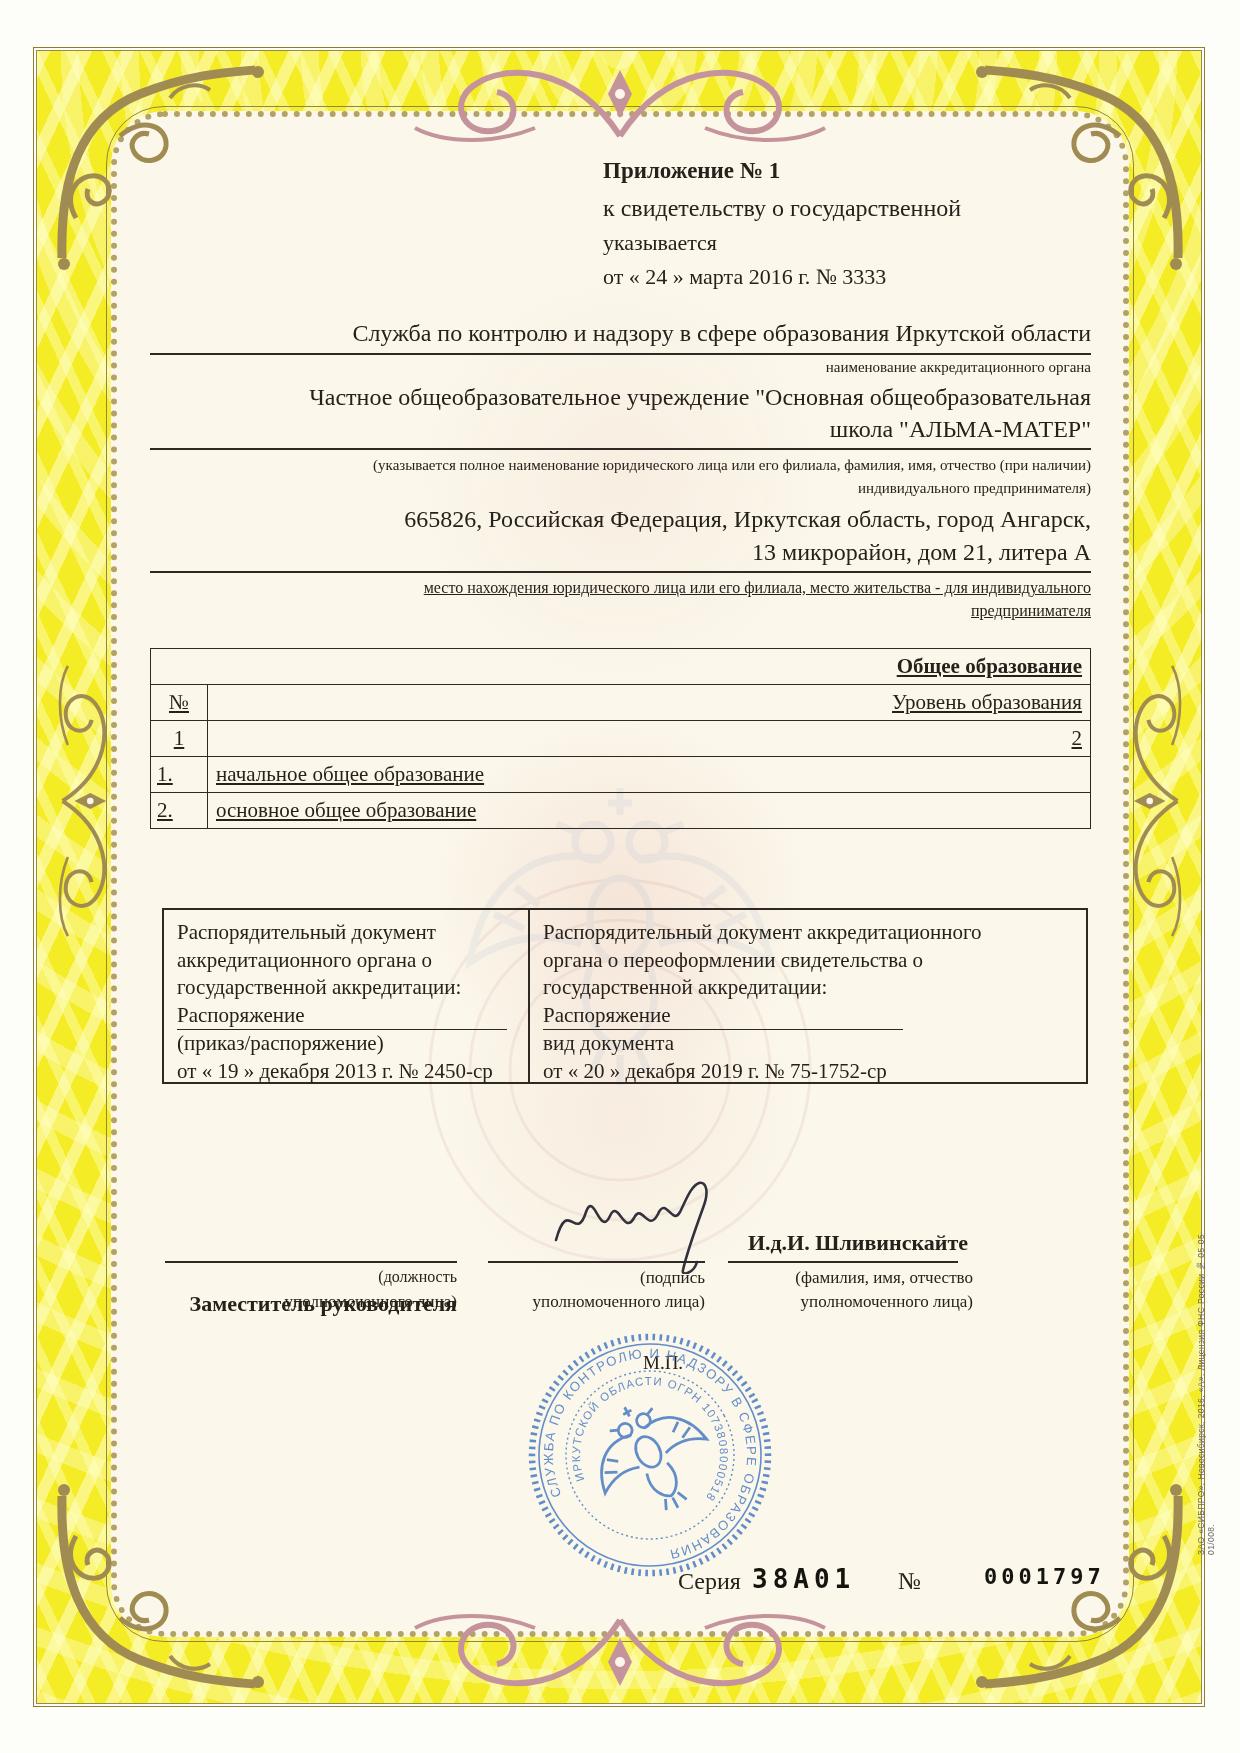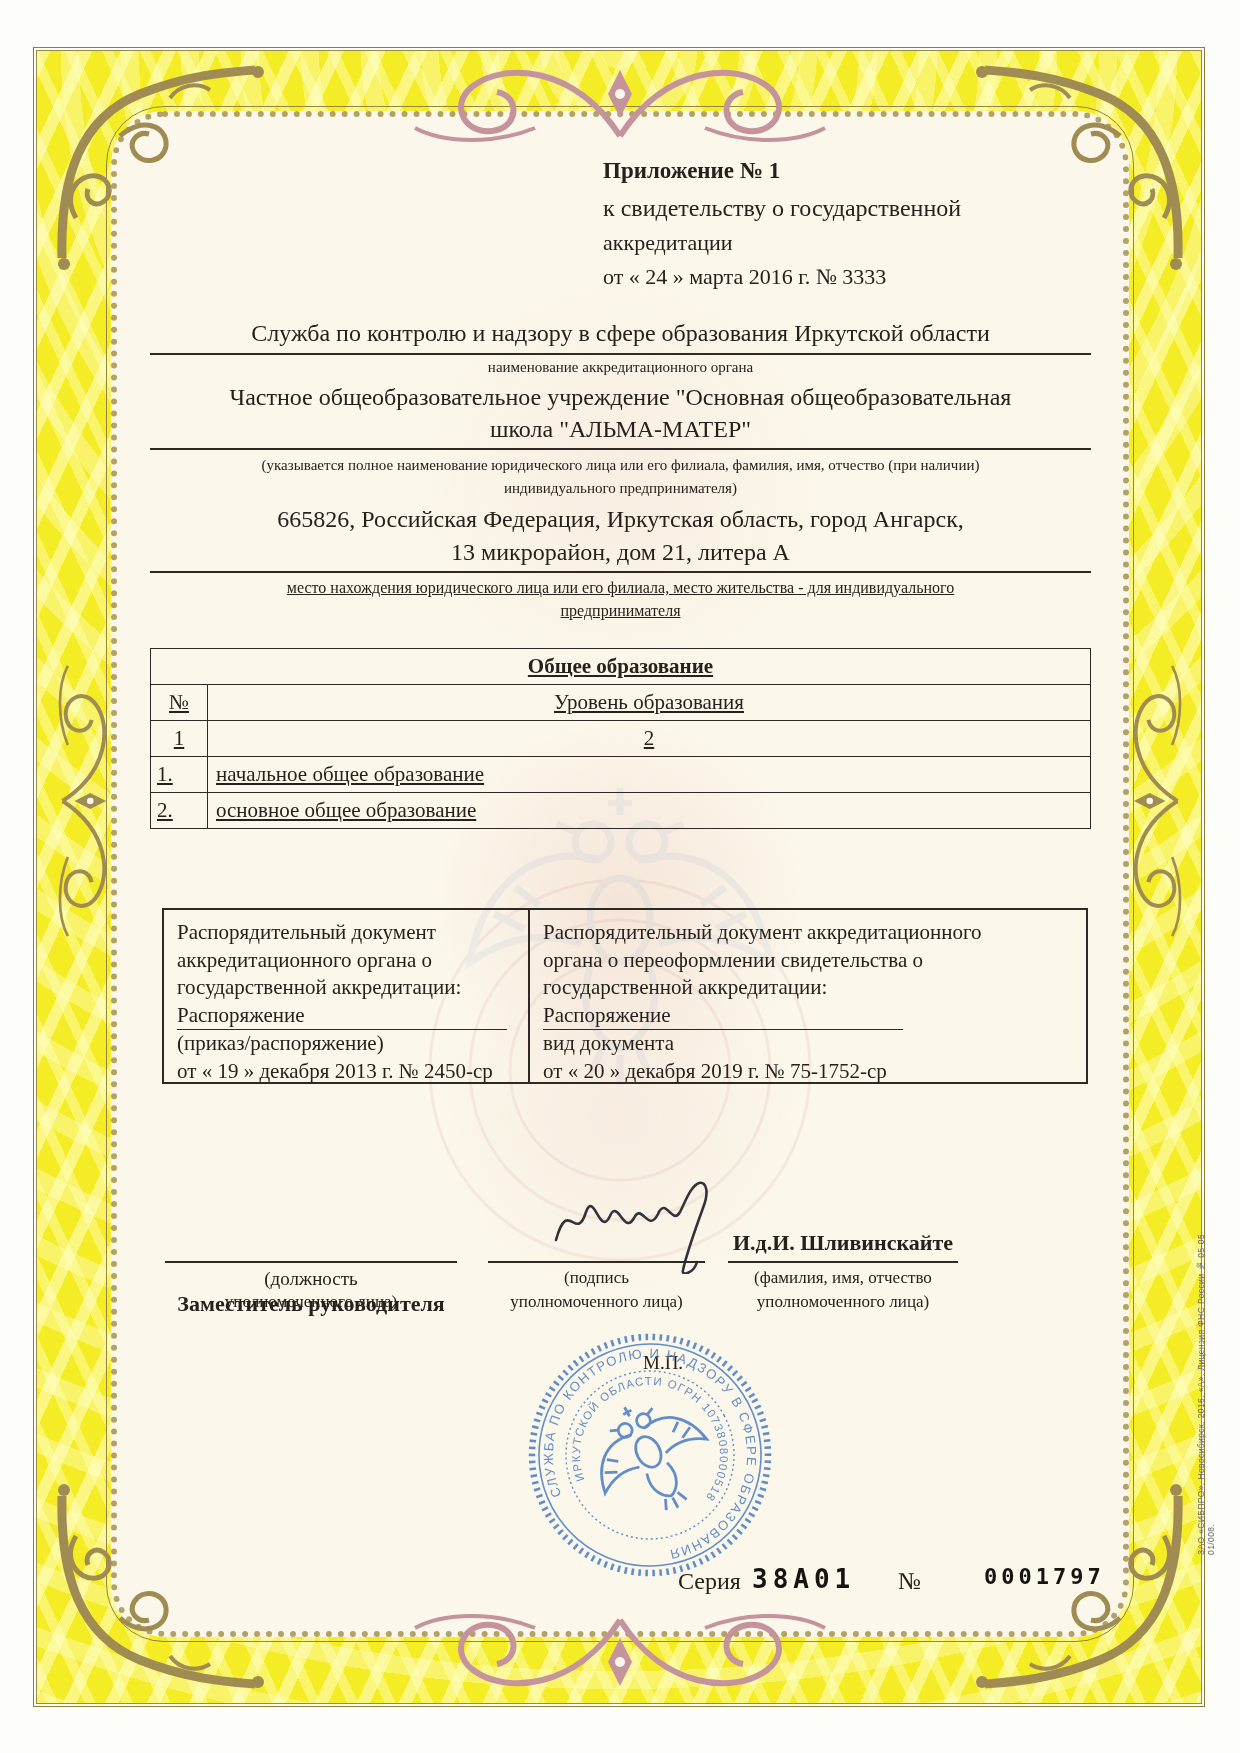--- a/index.html
+++ b/index.html
@@ -44,21 +44,21 @@
       radial-gradient(circle at 50% 52%, rgba(228,175,165,.26) 0, rgba(228,175,165,0) 20%),
       radial-gradient(circle at 50% 66%, rgba(232,192,182,.20) 0, rgba(232,192,182,0) 16%);
   }
   
   .orn{position:absolute;pointer-events:none;}
   .gold{color:#a08c52;}
   .rose{color:#c4939c;}
   
   .abs{position:absolute;}
   .rule{position:absolute;height:2px;background:#2e2a23;}
-  .center{text-align:center;}
+  .center{text-align:right;}
   .small{font-size:15px;line-height:19px;}
   .cap{font-size:16px;line-height:20px;text-decoration:underline;}
   .b{font-weight:bold;}
   
   table.edu{
     position:absolute;left:150px;top:648px;width:941px;
     border-collapse:collapse;font-size:21px;color:#26221b;text-decoration:underline;
   }
   table.edu td{border:1.8px solid #2e2a23;padding:4px 8px;height:27px;}
   table.edu .num{width:40px;text-align:center;}
@@ -165,21 +165,21 @@
       <circle cx="0" cy="40" r="150"></circle>
       <circle cx="0" cy="40" r="110"></circle>
   </g>
   <g transform="translate(0,-80) scale(3)">
       <use href="#eagle"></use>
     </g>
 </svg>
 
 <div class="abs b" style="left:603px;top:158px;font-size:23px">Приложение № 1</div>
 <div class="abs" style="left:603px;top:195px;font-size:24px">к свидетельству о государственной</div>
-<div class="abs" style="left:603px;top:230px;font-size:22px">аккредитации</div>
+<div class="abs" style="left:603px;top:230px;font-size:22px">указывается</div>
 <div class="abs" style="left:603px;top:264px;font-size:22px">от « 24 » марта 2016 г. № 3333</div>
 
 <div class="abs center" style="left:150px;top:320px;width:941px;font-size:24px">Служба по контролю и надзору в сфере образования Иркутской области</div>
 <div class="rule" style="left:150px;top:353px;width:941px"></div>
 <div class="abs center small" style="left:150px;top:358px;width:941px">наименование аккредитационного органа</div>
 
 <div class="abs center" style="left:150px;top:384px;width:941px;font-size:24px">Частное общеобразовательное учреждение "Основная общеобразовательная</div>
 <div class="abs center" style="left:150px;top:416px;width:941px;font-size:24px">школа "АЛЬМА-МАТЕР"</div>
 <div class="rule" style="left:150px;top:448px;width:941px"></div>
 <div class="abs center small" style="left:150px;top:456px;width:941px">(указывается полное наименование юридического лица или его филиала, фамилия, имя, отчество (при наличии)</div>
@@ -229,21 +229,21 @@
     <div>органа о переоформлении свидетельства о</div>
     <div>государственной аккредитации:</div>
     <div><span class="uline" style="width:360px">Распоряжение</span></div>
     <div>вид документа</div>
     <div>от « 20 » декабря 2019 г. № 75-1752-ср</div>
   </div>
 </div>
 
 <div class="abs b center" style="left:165px;top:1291px;width:292px;font-size:22px">Заместитель руководителя</div>
 <div class="rule" style="left:165px;top:1261px;width:292px"></div>
-<div class="abs center" style="left:165px;top:1268px;width:292px;font-size:19px">(должность</div>
+<div class="abs center" style="left:165px;top:1268px;width:292px;font-size:16px">(должность</div>
 <div class="abs center" style="left:165px;top:1292px;width:292px;font-size:17px">уполномоченного лица)</div>
 
 <svg class="abs" style="left:548px;top:1178px" width="190" height="96" viewBox="0 0 190 96">
   <path d="M8,62 C20,18 28,66 38,34 C46,12 52,60 62,38 C70,20 76,58 86,40 C94,24 100,56 110,36 C118,18 124,48 132,34 C138,22 143,8 151,5 C159,3 161,15 155,30 C147,52 139,74 135,92 C133,99 146,95 149,84" fill="none" stroke="#33323c" stroke-width="2.6" stroke-linecap="round"></path>
 </svg>
 <div class="rule" style="left:488px;top:1261px;width:217px"></div>
 <div class="abs center" style="left:488px;top:1268px;width:217px;font-size:17px">(подпись</div>
 <div class="abs center" style="left:488px;top:1292px;width:217px;font-size:17px">уполномоченного лица)</div>
 
 <div class="abs b center" style="left:718px;top:1230px;width:250px;font-size:22px">И.д.И. Шливинскайте</div>

